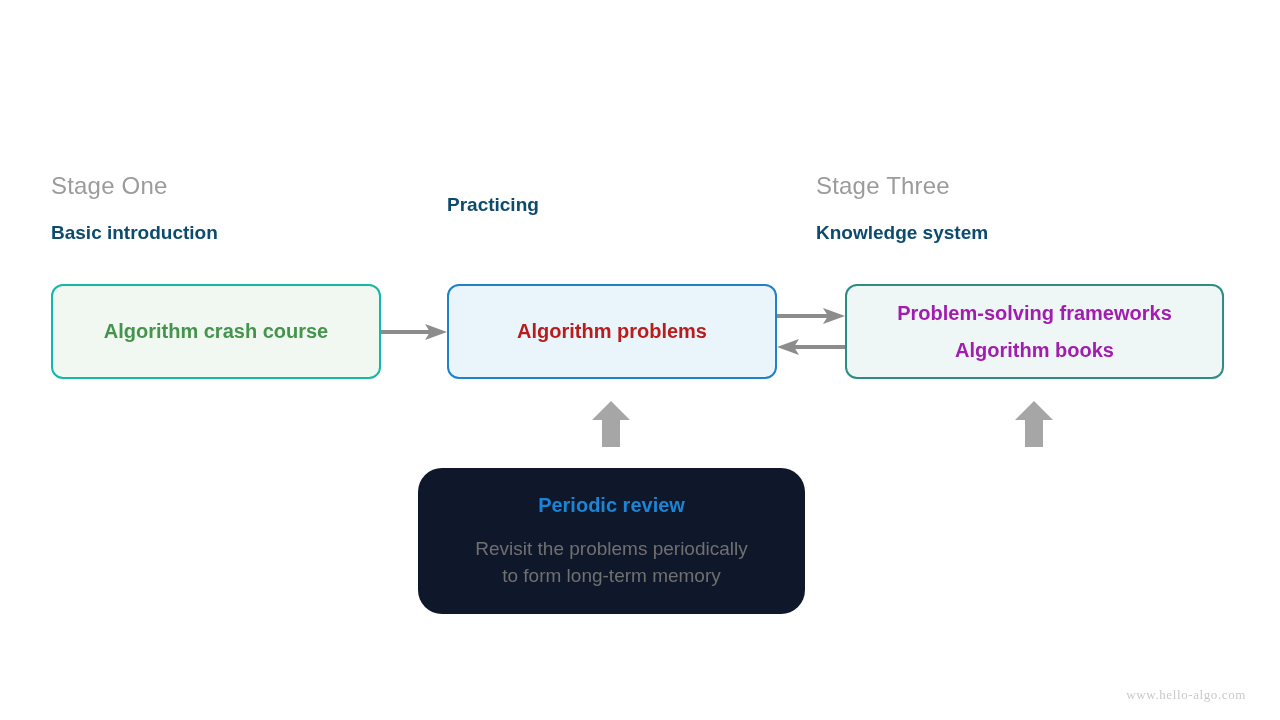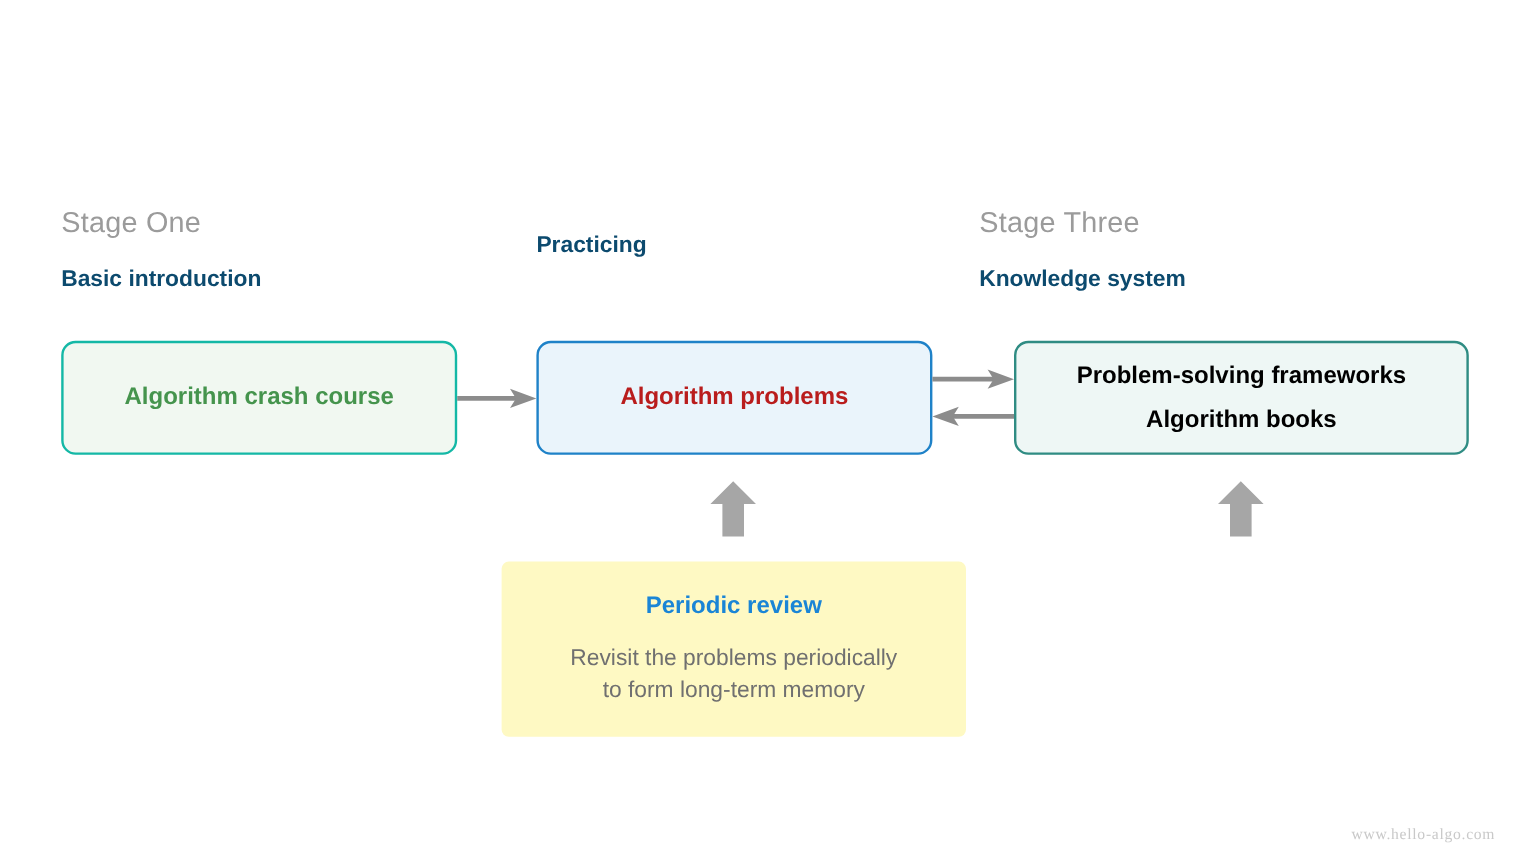--- a/index.html
+++ b/index.html
@@ -69,28 +69,28 @@
   .box-blue {
     border: 2px solid #1f82c8;
     background: #eaf4fb;
   }
   .box-blue .box-label { color: #b91c1c; }
 
   .box-teal {
     border: 2px solid #2f8c83;
     background: #eef7f5; 
   }
-  .box-teal .box-label { color: #000000; }
+  .box-teal .box-label { color: #a21caf; }
 
   
   .note {
     position: absolute;
     box-sizing: border-box;
-    background: #fef9c3;
-    border-radius: 6px;
+    background: #0f172a;
+    border-radius: 24px;
     display: flex;
     flex-direction: column;
     align-items: center;
     justify-content: center;
     text-align: center;
   }
   .note-title {
     font-size: 20px;
     font-weight: bold;
     line-height: 24px;

